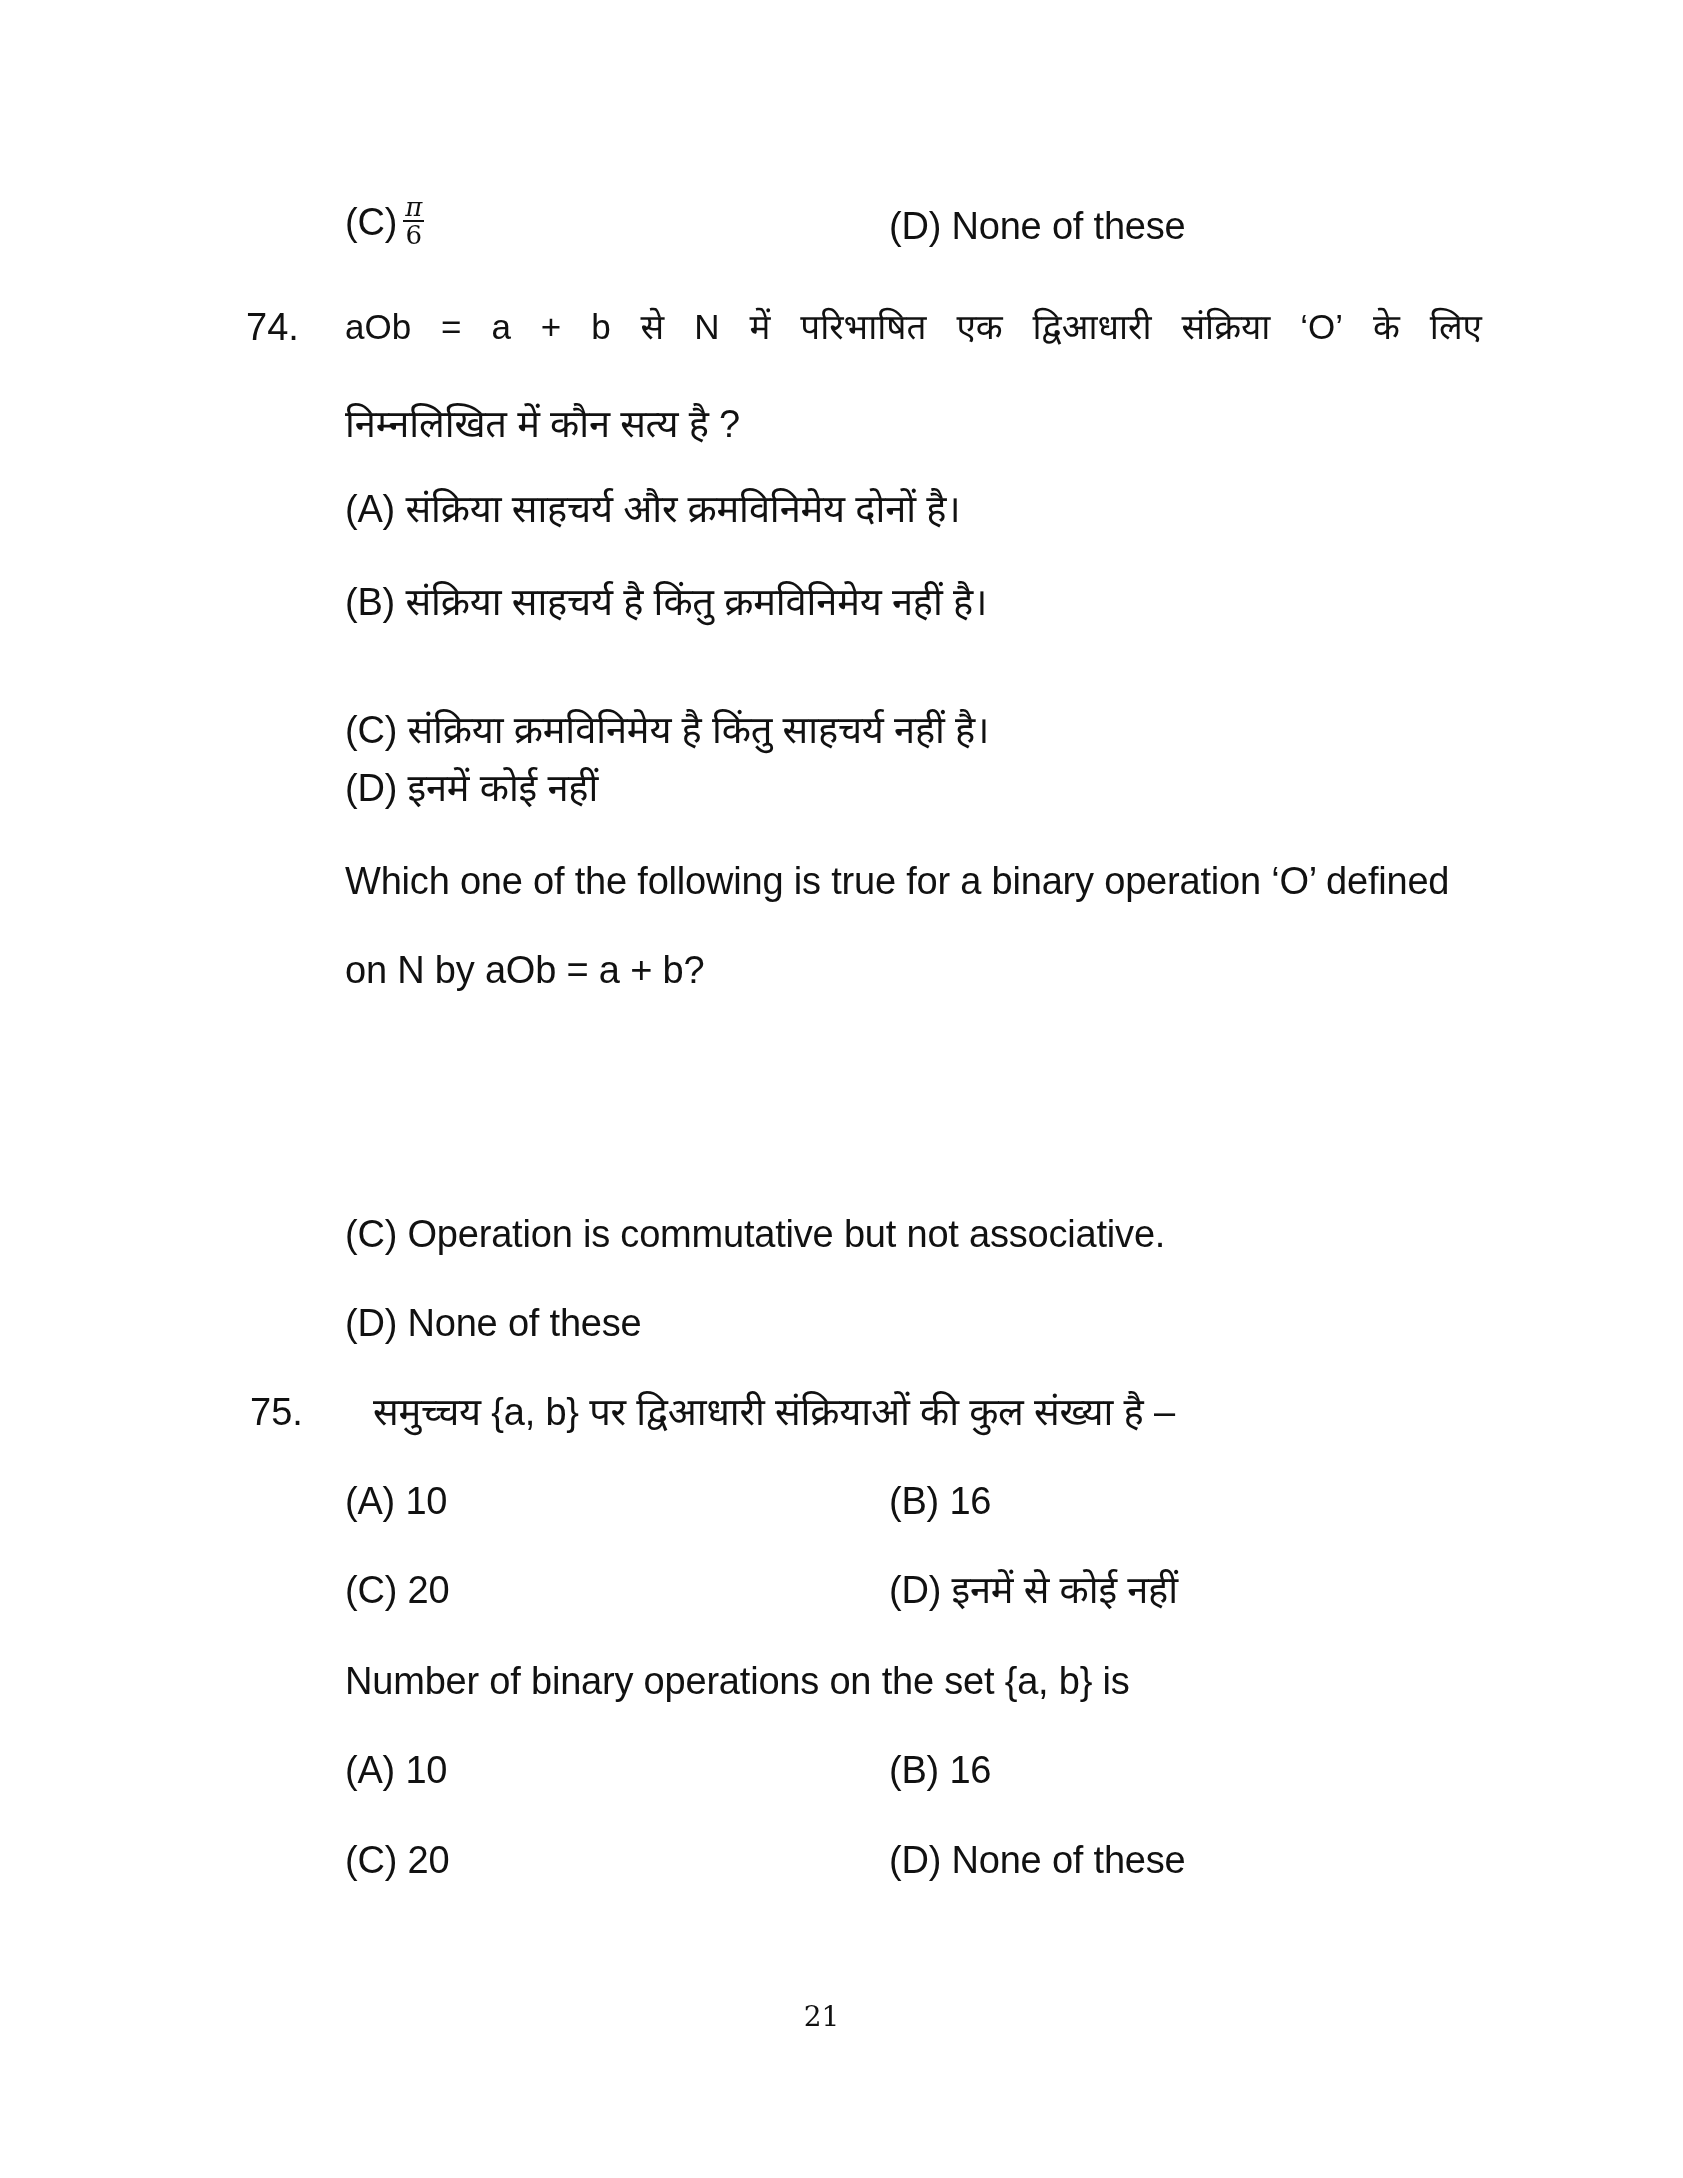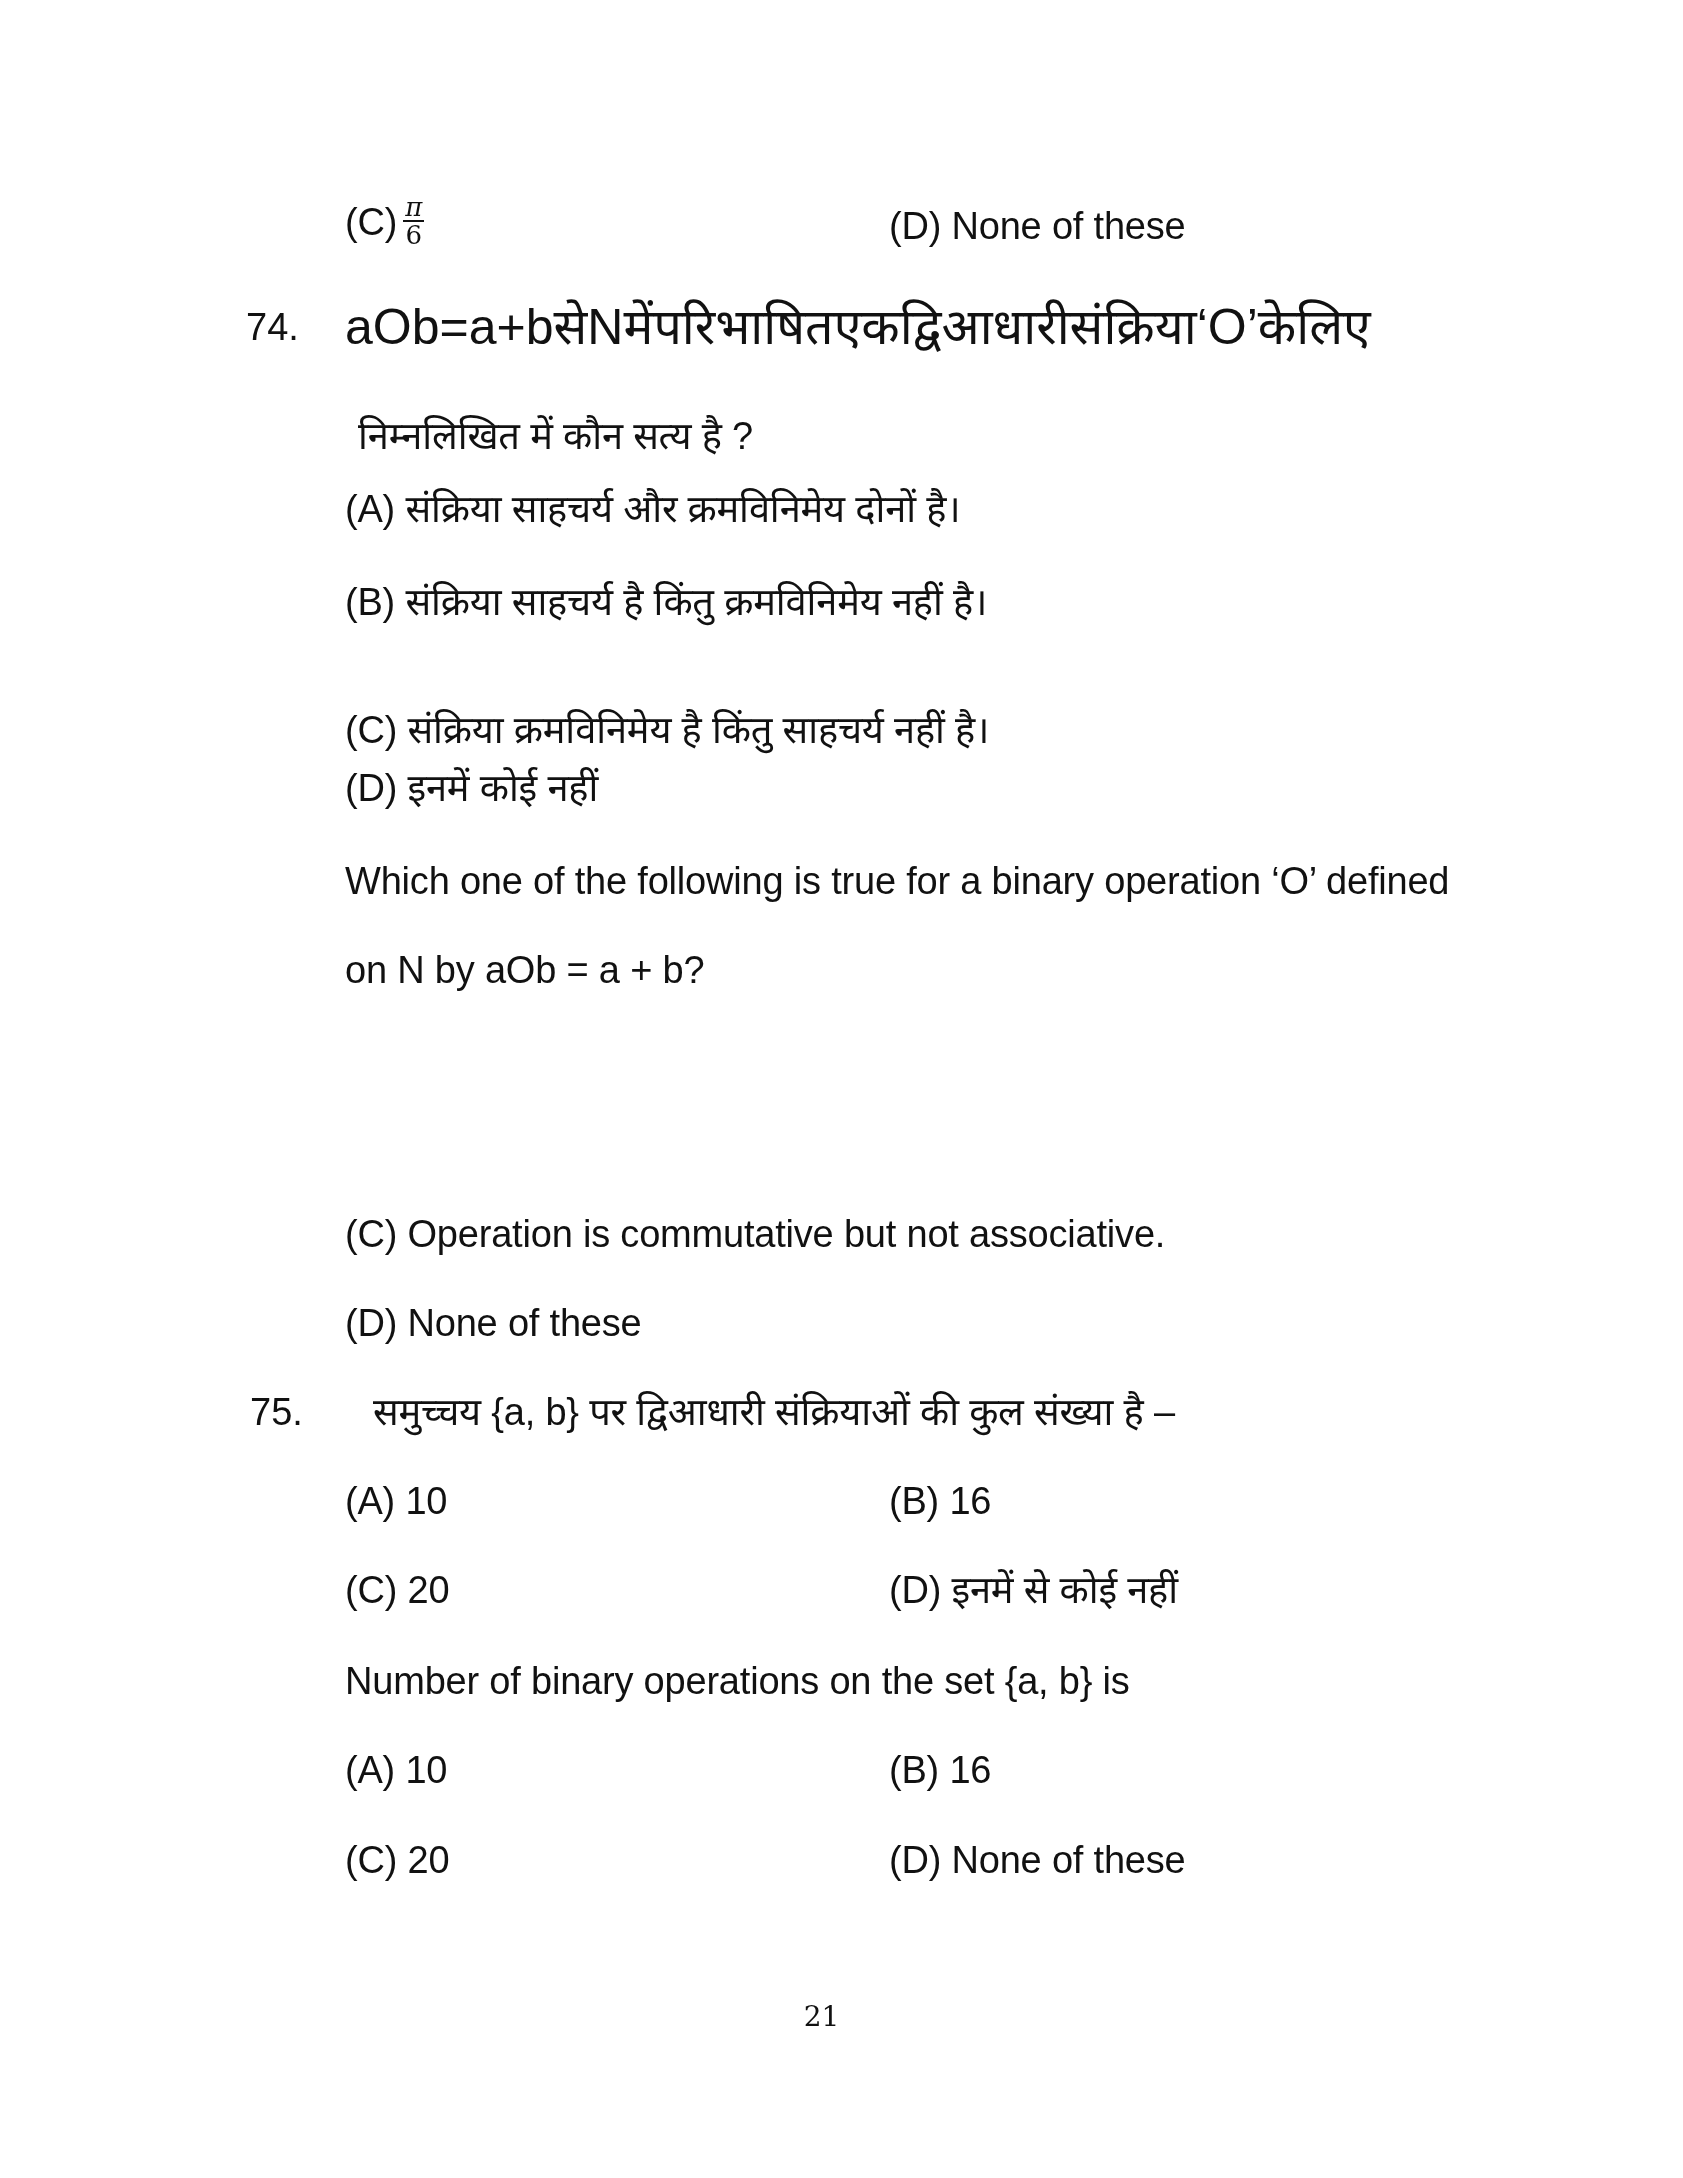--- a/index.html
+++ b/index.html
@@ -8,22 +8,22 @@
     font-family: "Liberation Sans", "DejaVu Sans", sans-serif;
     color: #111111;
   }
   .page { position: absolute; left: 0; top: 0; width: 1683px; height: 2178px; }
   .line {
     position: absolute; font-size: 38px; line-height: 48px; white-space: nowrap;
     letter-spacing: -0.2px;
   }
   .qnum { position: absolute; font-size: 38px; line-height: 48px; }
   .justify-line {
-    position: absolute; font-size: 50px; line-height: 48px;
-    display: flex; white-space: nowrap;
+    position: absolute; font-size: 35px; line-height: 48px;
+    display: flex; justify-content: space-between; white-space: nowrap;
   }
   .frac {
     display: inline-flex; flex-direction: column; align-items: center;
     vertical-align: middle; font-family: "DejaVu Serif", serif; font-size: 26px;
     line-height: 26px; margin-left: 6px; position: relative; top: -4px;
   }
   .frac .num { border-bottom: 2px solid #111; padding: 0 2px; font-style: italic; }
   .frac .den { padding: 0 2px; }
   .pageno {
     position: absolute; left: 0; width: 1643px; text-align: center;
@@ -54,21 +54,21 @@
     <span>N</span>
     <span>में</span>
     <span>परिभाषित</span>
     <span>एक</span>
     <span>द्विआधारी</span>
     <span>संक्रिया</span>
     <span>‘O’</span>
     <span>के</span>
     <span>लिए</span>
   </div>
-  <div class="line" style="left:345px; top:412px;margin-left:13px;">निम्नलिखित में कौन सत्य है ?</div>
+  <div class="line" style="left:345px; top:400px;">निम्नलिखित में कौन सत्य है ?</div>
 
   <div class="line" style="left:345px; top:485px;">(A) संक्रिया साहचर्य और क्रमविनिमेय दोनों है।</div>
   <div class="line" style="left:345px; top:578px;">(B) संक्रिया साहचर्य है किंतु क्रमविनिमेय नहीं है।</div>
   <div class="line" style="left:345px; top:671px;margin-top:35px;">(C) संक्रिया क्रमविनिमेय है किंतु साहचर्य नहीं है।</div>
   <div class="line" style="left:345px; top:764px;">(D) इनमें कोई नहीं</div>
 
   <div class="line" style="left:345px; top:857px;">Which one of the following is true for a binary operation ‘O’ defined</div>
   <div class="line" style="left:345px; top:946px;">on N by aOb = a + b?</div>
 
   <div class="line" style="left:345px; top:1210px;">(C) Operation is commutative but not associative.</div>

